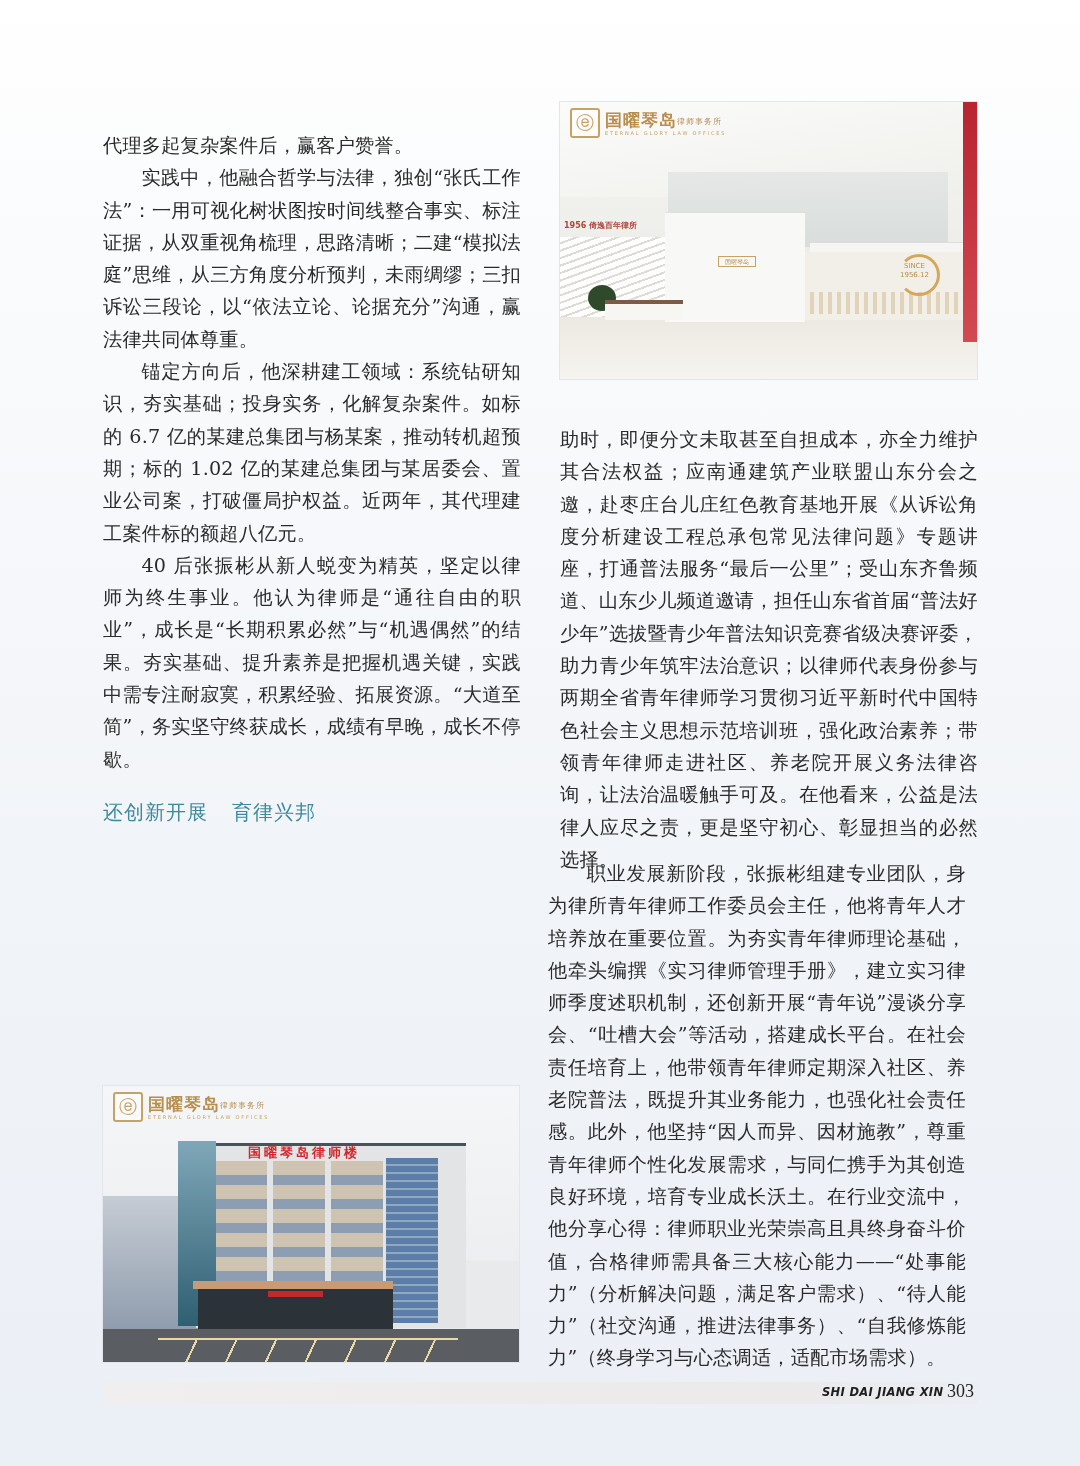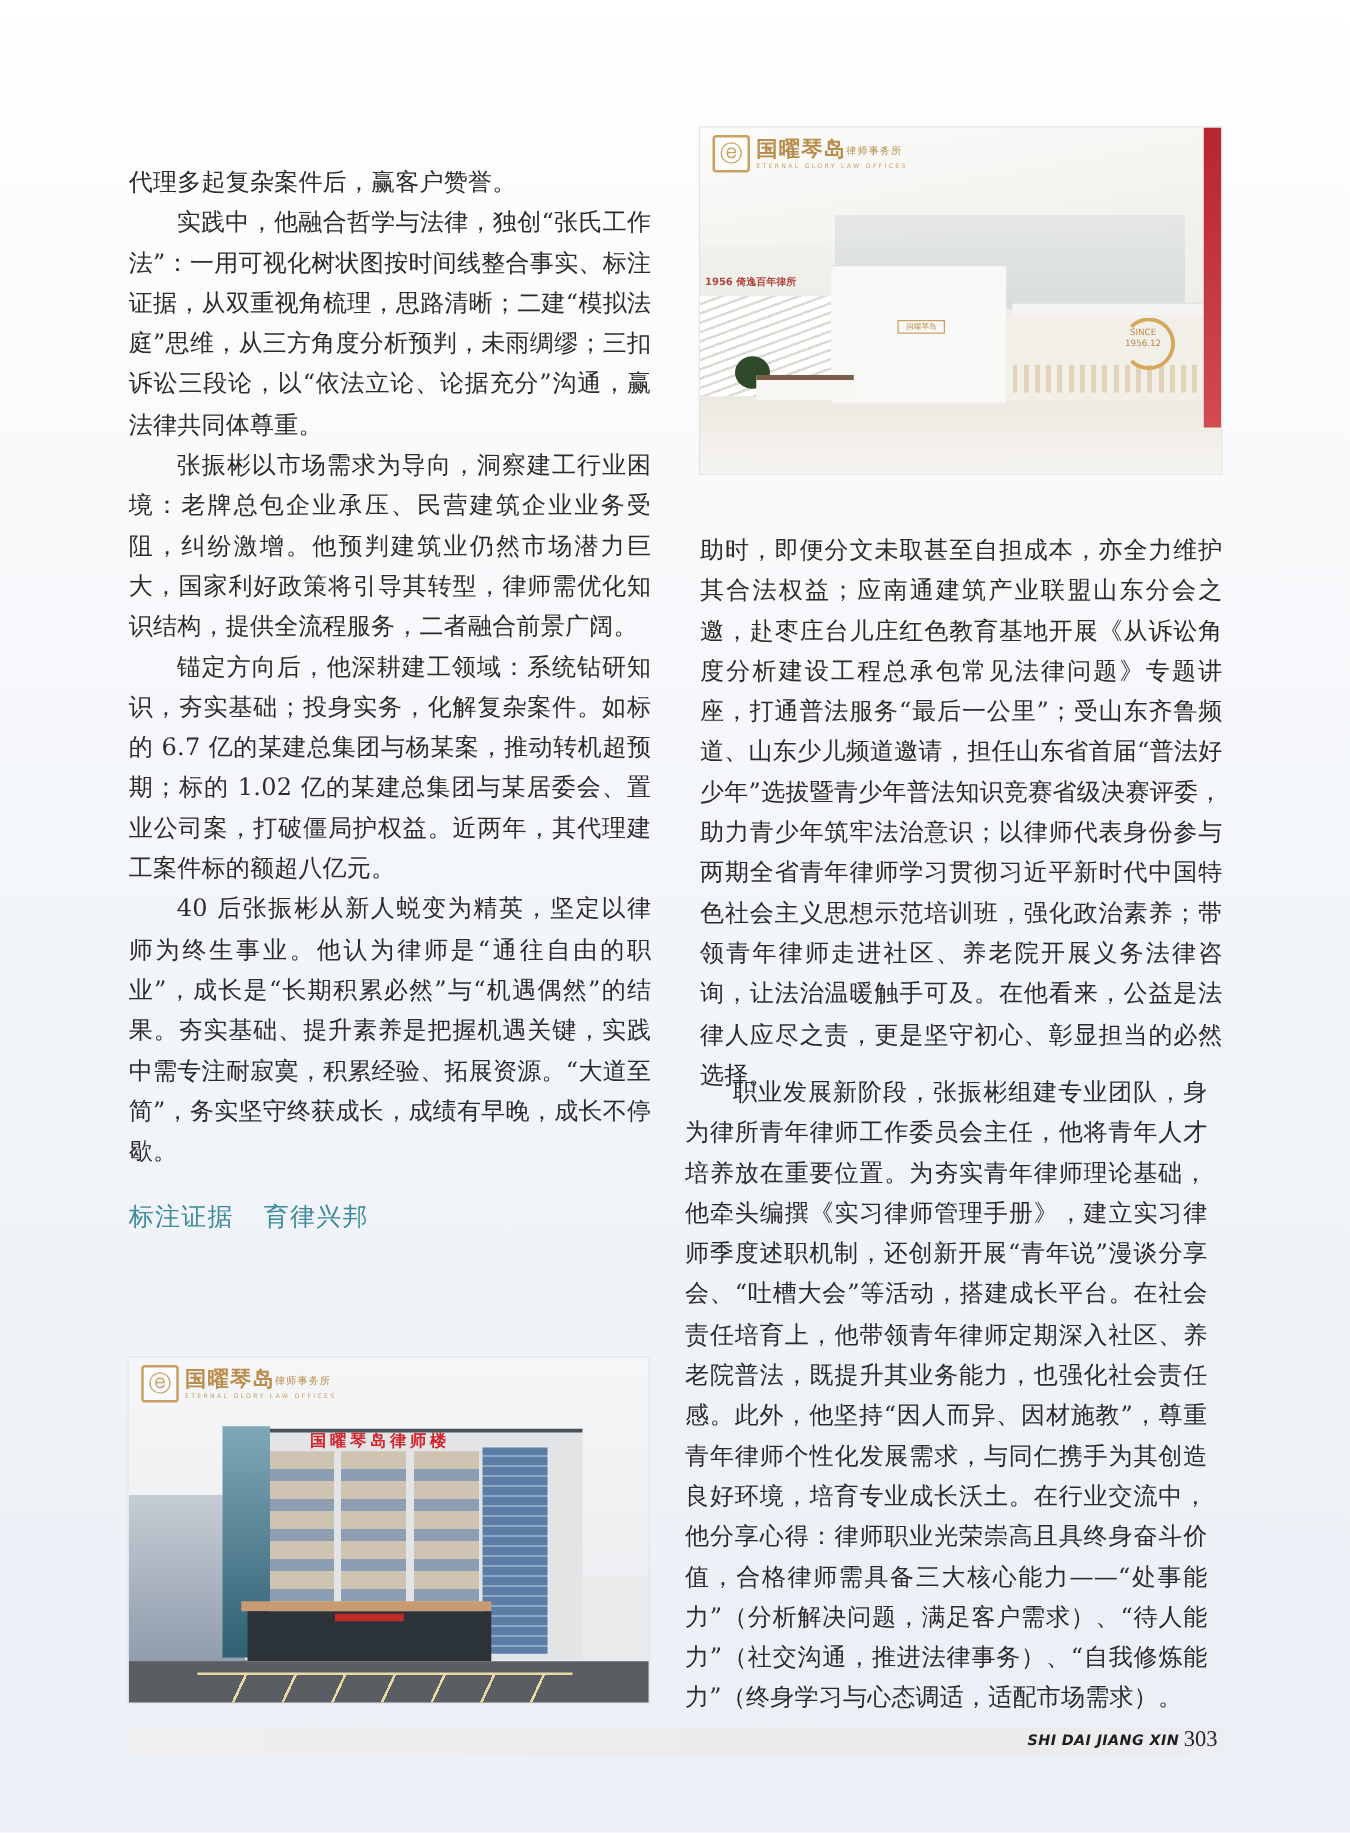--- a/index.html
+++ b/index.html
@@ -117,26 +117,25 @@
     font-family: "Liberation Serif", "DejaVu Serif", serif;
     font-size: 18px; color: #222;
   }
 </style>
 </head>
 <body>
 
 <div class="col col-left">
   <p class="para noindent">代理多起复杂案件后，赢客户赞誉。</p>
   <p class="para">实践中，他融合哲学与法律，独创“张氏工作法”：一用可视化树状图按时间线整合事实、标注证据，从双重视角梳理，思路清晰；二建“模拟法庭”思维，从三方角度分析预判，未雨绸缪；三扣诉讼三段论，以“依法立论、论据充分”沟通，赢法律共同体尊重。</p>
-  <p class="para">张振彬以市场需求为导向，洞察建工行业困境：老牌总包企业承压、民营建筑企业业务受阻，纠纷激增。他预判建筑业仍然市场潜力巨大，国家利好政策将引导其转型，律师需优化知识结构，提供全流程服务，二者融合前景广阔。</p>
   <p class="para">锚定方向后，他深耕建工领域：系统钻研知识，夯实基础；投身实务，化解复杂案件。如标的 6.7 亿的某建总集团与杨某案，推动转机超预期；标的 1.02 亿的某建总集团与某居委会、置业公司案，打破僵局护权益。近两年，其代理建工案件标的额超八亿元。</p>
   <p class="para">40 后张振彬从新人蜕变为精英，坚定以律师为终生事业。他认为律师是“通往自由的职业”，成长是“长期积累必然”与“机遇偶然”的结果。夯实基础、提升素养是把握机遇关键，实践中需专注耐寂寞，积累经验、拓展资源。“大道至简”，务实坚守终获成长，成绩有早晚，成长不停歇。</p>
 
   <h2 class="section-heading">
-    <span>标注证据</span><span class="gap"></span><span>育律兴邦</span>
+    <span>还创新开展</span><span class="gap"></span><span>育律兴邦</span>
   </h2>
 
 </div>
 
 <div class="col col-right">
   <p class="para noindent">助时，即便分文未取甚至自担成本，亦全力维护其合法权益；应南通建筑产业联盟山东分会之邀，赴枣庄台儿庄红色教育基地开展《从诉讼角度分析建设工程总承包常见法律问题》专题讲座，打通普法服务“最后一公里”；受山东齐鲁频道、山东少儿频道邀请，担任山东省首届“普法好少年”选拔暨青少年普法知识竞赛省级决赛评委，助力青少年筑牢法治意识；以律师代表身份参与两期全省青年律师学习贯彻习近平新时代中国特色社会主义思想示范培训班，强化政治素养；带领青年律师走进社区、养老院开展义务法律咨询，让法治温暖触手可及。在他看来，公益是法律人应尽之责，更是坚守初心、彰显担当的必然选择。</p>
 </div>
 
 <div class="col col-right-bottom">
   <p class="para">职业发展新阶段，张振彬组建专业团队，身为律所青年律师工作委员会主任，他将青年人才培养放在重要位置。为夯实青年律师理论基础，他牵头编撰《实习律师管理手册》，建立实习律师季度述职机制，还创新开展“青年说”漫谈分享会、“吐槽大会”等活动，搭建成长平台。在社会责任培育上，他带领青年律师定期深入社区、养老院普法，既提升其业务能力，也强化社会责任感。此外，他坚持“因人而异、因材施教”，尊重青年律师个性化发展需求，与同仁携手为其创造良好环境，培育专业成长沃土。在行业交流中，他分享心得：律师职业光荣崇高且具终身奋斗价值，合格律师需具备三大核心能力——“处事能力”（分析解决问题，满足客户需求）、“待人能力”（社交沟通，推进法律事务）、“自我修炼能力”（终身学习与心态调适，适配市场需求）。</p>

